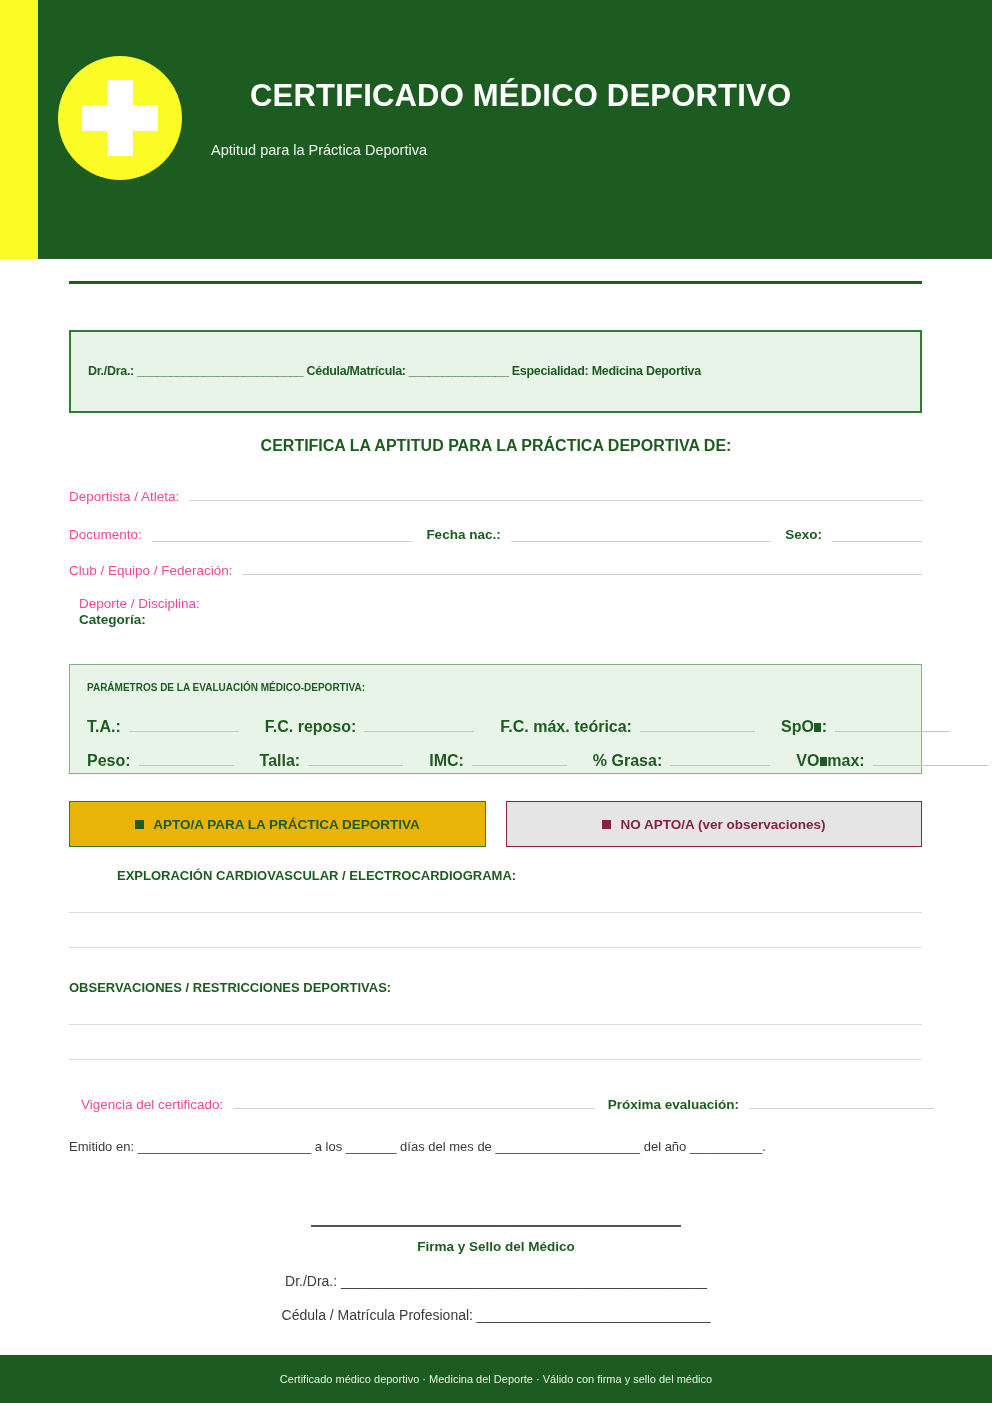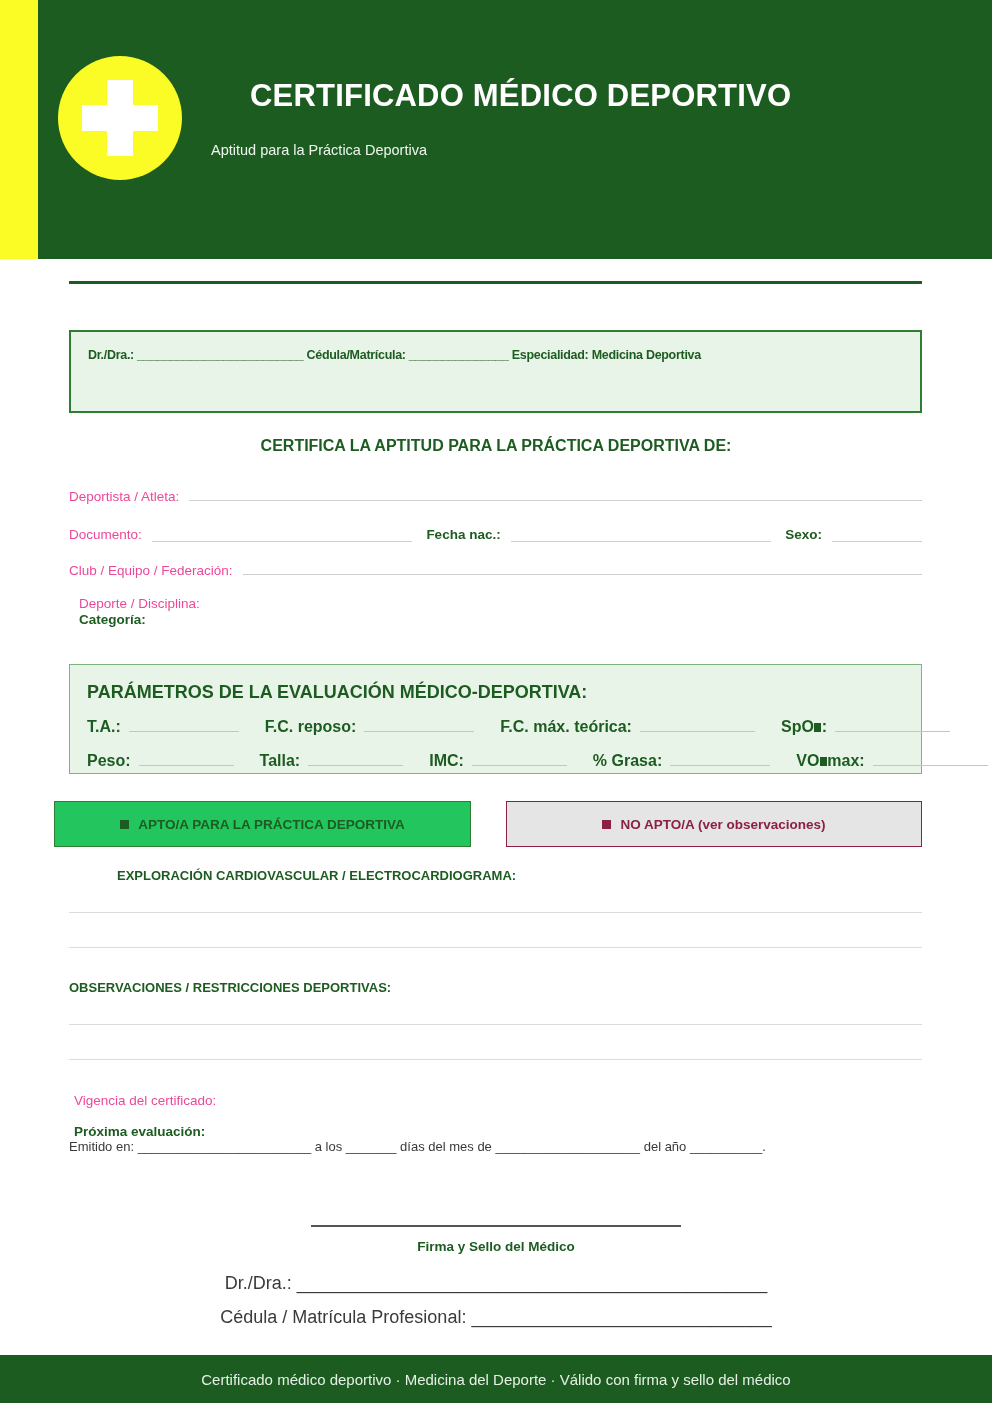--- a/index.html
+++ b/index.html
@@ -106,21 +106,21 @@
     box-sizing: border-box;
   }
   .doctor-row {
     position: absolute;
     left: 17px;
     font-size: 12.5px;
     font-weight: bold;
     color: #1d5c20;
     white-space: nowrap;
   }
-  .doctor-row.r1 { top: 16px; }
+  .doctor-row.r1 { top: 32px; }
   .doctor-row.r2 { top: 52px; }
   .dash { letter-spacing: -0.3px; }
 
   
   .certifica {
     position: absolute;
     left: 0;
     top: 178px;
     width: 992px;
     text-align: center;
@@ -169,21 +169,21 @@
     width: 853px;
     height: 110px;
     background: #e9f4e9;
     border: 1px solid #7fb37f;
     box-sizing: border-box;
   }
   .params-title {
     position: absolute;
     left: 17px;
     top: 17px;
-    font-size: 18px;
+    font-size: 10px;
     font-weight: bold;
     color: #1d5c20;
   }
   .params-row {
     position: absolute;
     left: 17px;
     width: 820px;
     display: flex;
     align-items: baseline;
   }
@@ -218,23 +218,23 @@
     top: 542px;
     height: 46px;
     box-sizing: border-box;
     display: flex;
     align-items: center;
     justify-content: center;
     font-size: 13.5px;
     font-weight: bold;
   }
   .apto-yes {
-    left: 54px;
+    left: 69px;
     width: 417px;
-    background: #22c55e;
+    background: #eab308;
     border: 1.5px solid #2e7d32;
     color: #1d5c20;
   }
   .apto-no {
     left: 506px;
     width: 416px;
     background: #e5e5e5;
     border: 1.5px solid #8b2042;
     color: #8b2042;
   }
@@ -267,26 +267,25 @@
     background: #dcdcdc;
   }
   .wl1 { top: 653px; }
   .wl2 { top: 688px; }
   .wl3 { top: 765px; }
   .wl4 { top: 800px; }
 
   
   .vig-row {
     position: absolute;
-    left: 64px;
+    left: 81px;
     top: 834px;
     width: 853px;
     display: flex;
     align-items: baseline;
-    flex-direction: column;
   }
 
   
   .emitido {
     position: absolute;
     left: 69px;
     top: 880px;
     font-size: 13px;
     color: #3a3a3a;
     white-space: nowrap;
@@ -309,41 +308,41 @@
     text-align: center;
     font-size: 13.5px;
     font-weight: bold;
     color: #1d5c20;
   }
   .sig-line {
     position: absolute;
     width: 992px;
     left: 0;
     text-align: center;
-    font-size: 18px;
+    font-size: 14px;
     color: #3a3a3a;
     white-space: nowrap;
   }
   .sig-line.sl1 { top: 1014px; }
   .sig-line.sl2 { top: 1048px; }
 
   
   .footer {
     position: absolute;
     left: 0;
     top: 1355px;
     width: 992px;
     height: 48px;
     background: #1d5c20;
     display: flex;
     align-items: center;
     justify-content: center;
   }
   .footer-text {
-    font-size: 15px;
+    font-size: 11px;
     color: #e6f0e6;
   }
 </style>
 </head>
 <body>
 
 <div class="header">
   <div class="header-accent"></div>
 
   <div class="logo-circle">

